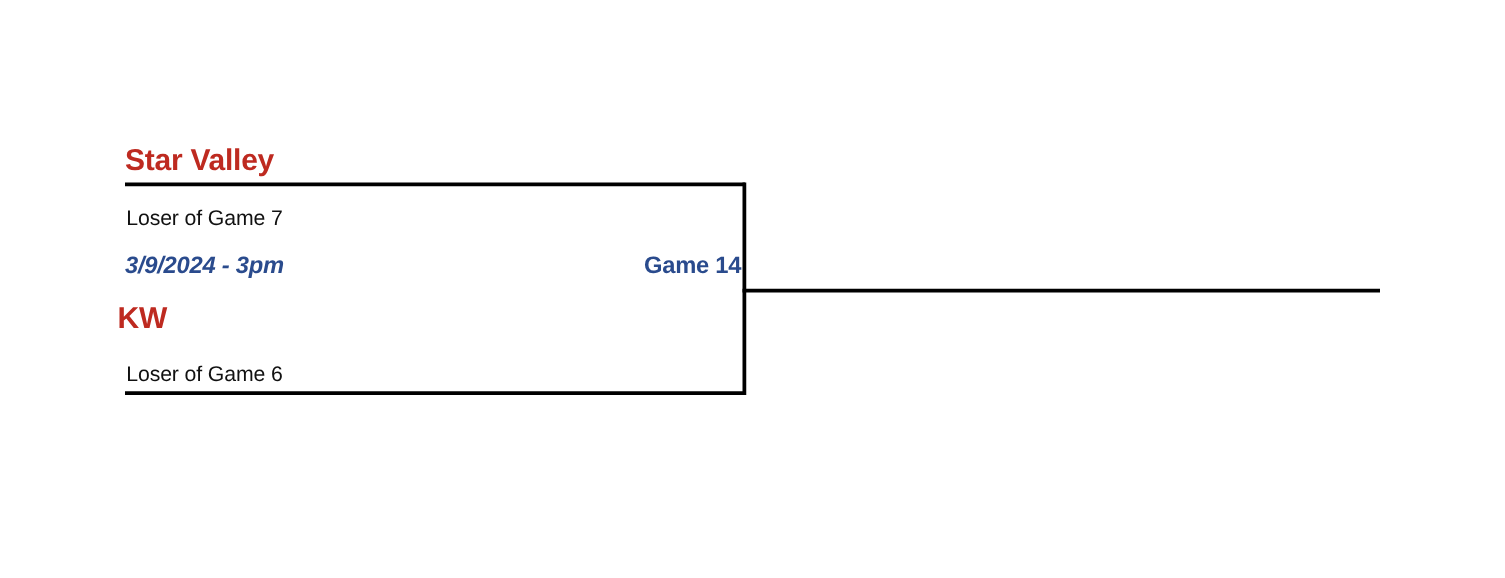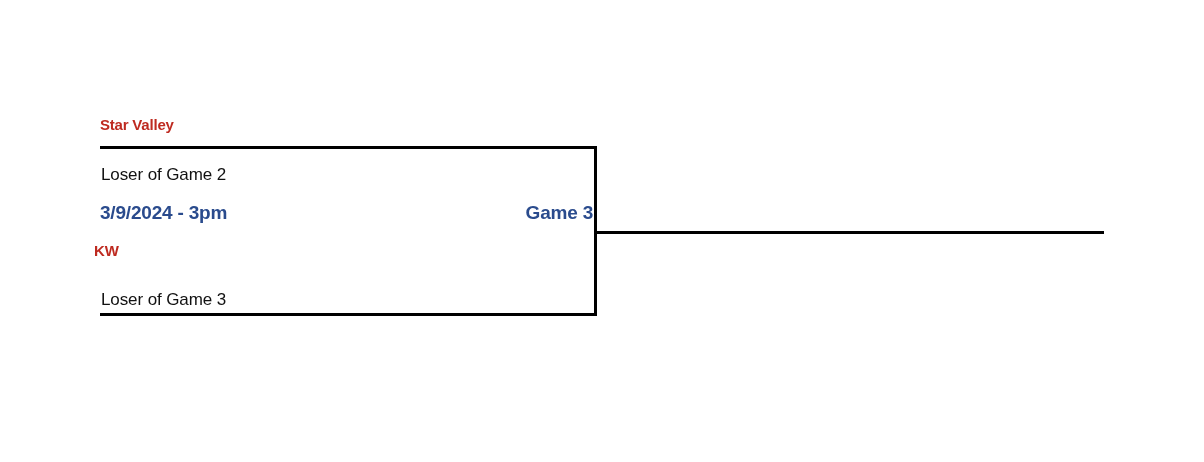--- a/index.html
+++ b/index.html
@@ -22,21 +22,21 @@
   }
 
   
   .slot {
     position: absolute;
     white-space: nowrap;
     line-height: 1;
   }
 
   .team-name {
-    font-size: 15px;
+    font-size: 24px;
     font-weight: bold;
     color: #be2a20;
     letter-spacing: -0.2px;
   }
 
   .source-label {
     font-size: 17px;
     font-weight: normal;
     color: #111111;
     letter-spacing: -0.1px;
@@ -80,29 +80,29 @@
 </style>
 </head>
 <body>
 
 <div id="bracket-stage">
 
   <div class="slot team-name" style="left:100px; top:117px;">Star Valley</div>
 
   <div class="line-h" id="rule-top"></div>
 
-  <div class="slot source-label" style="left:101px; top:166px;">Loser of Game 2</div>
+  <div class="slot source-label" style="left:101px; top:166px;">Loser of Game 7</div>
 
-  <div class="slot game-time" style="left:100px; top:203px;">3/9/2024 - 3pm</div>
+  <div class="slot game-time" style="left:100px; top:203px;font-style:italic;">3/9/2024 - 3pm</div>
 
-  <div class="slot game-number" style="left:393px; top:203px; width:200px;">Game 3</div>
+  <div class="slot game-number" style="left:393px; top:203px; width:200px;">Game 14</div>
 
   <div class="slot team-name" style="left:94px; top:243px;">KW</div>
 
-  <div class="slot source-label" style="left:101px; top:291px;">Loser of Game 3</div>
+  <div class="slot source-label" style="left:101px; top:291px;">Loser of Game 6</div>
 
   <div class="line-h" id="rule-bottom"></div>
 
 
   <div class="line-v" id="connector"></div>
 
   <div class="line-h" id="advance"></div>
 
 </div>
 

